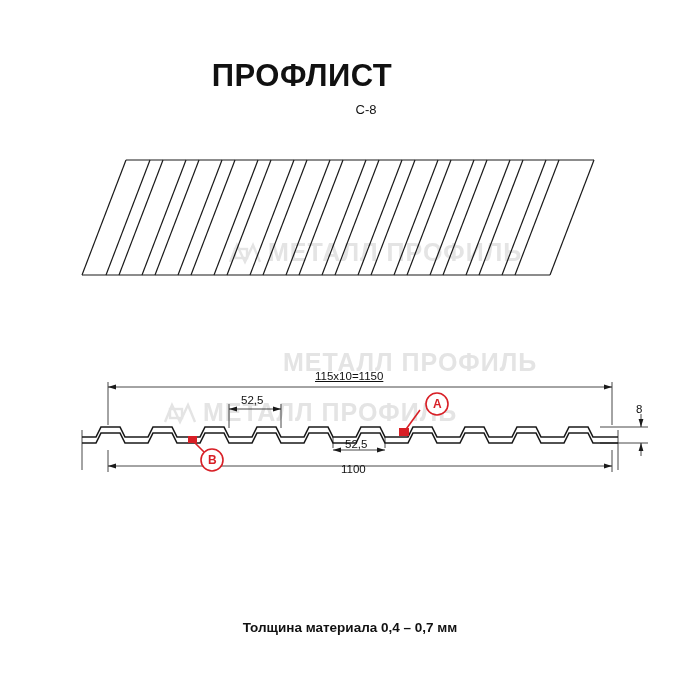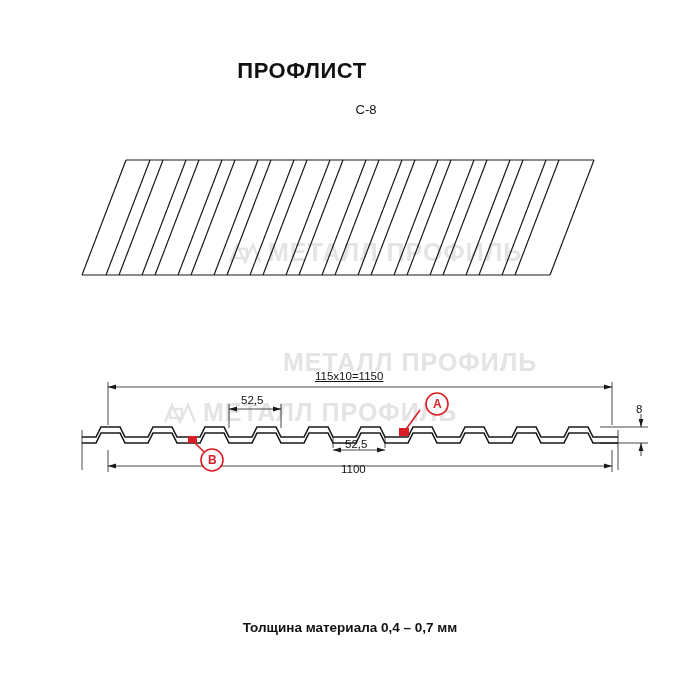--- a/index.html
+++ b/index.html
@@ -18,21 +18,21 @@
   .page {
     position: absolute;
     inset: 0;
   }
   .title {
     position: absolute;
     top: 58px;
     left: 0;
     width: 604px;
     text-align: center;
-    font-size: 22px;
+    font-size: 31px;
     font-weight: bold;
     letter-spacing: 0.5px;
     color: #111111;
   }
   .subtitle {
     position: absolute;
     top: 102px;
     left: 16px;
     width: 700px;
     text-align: center;

